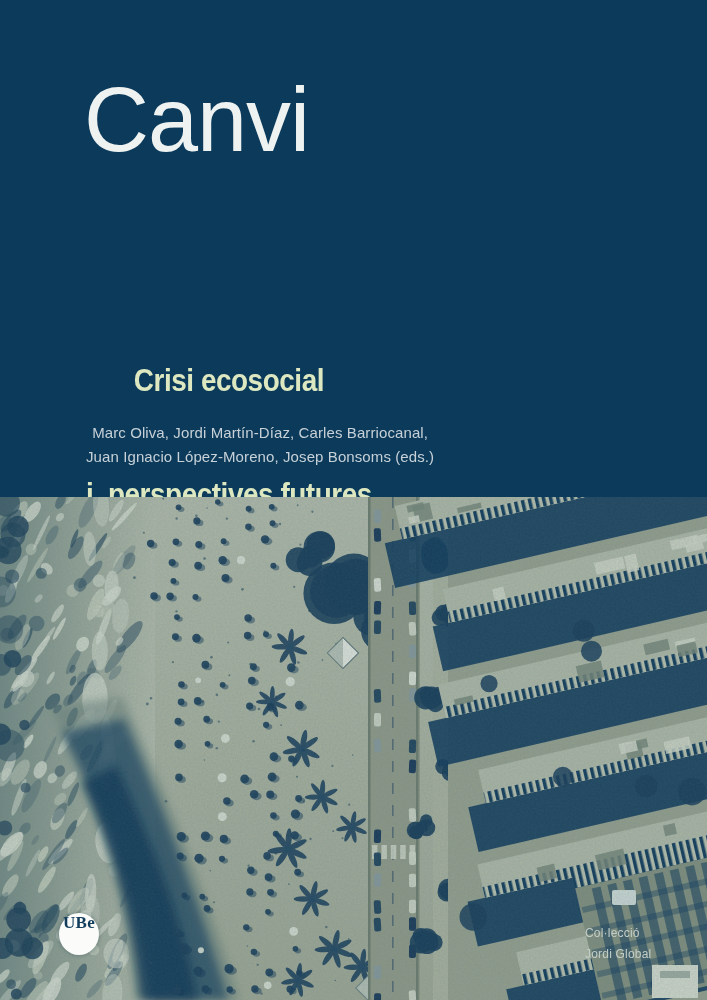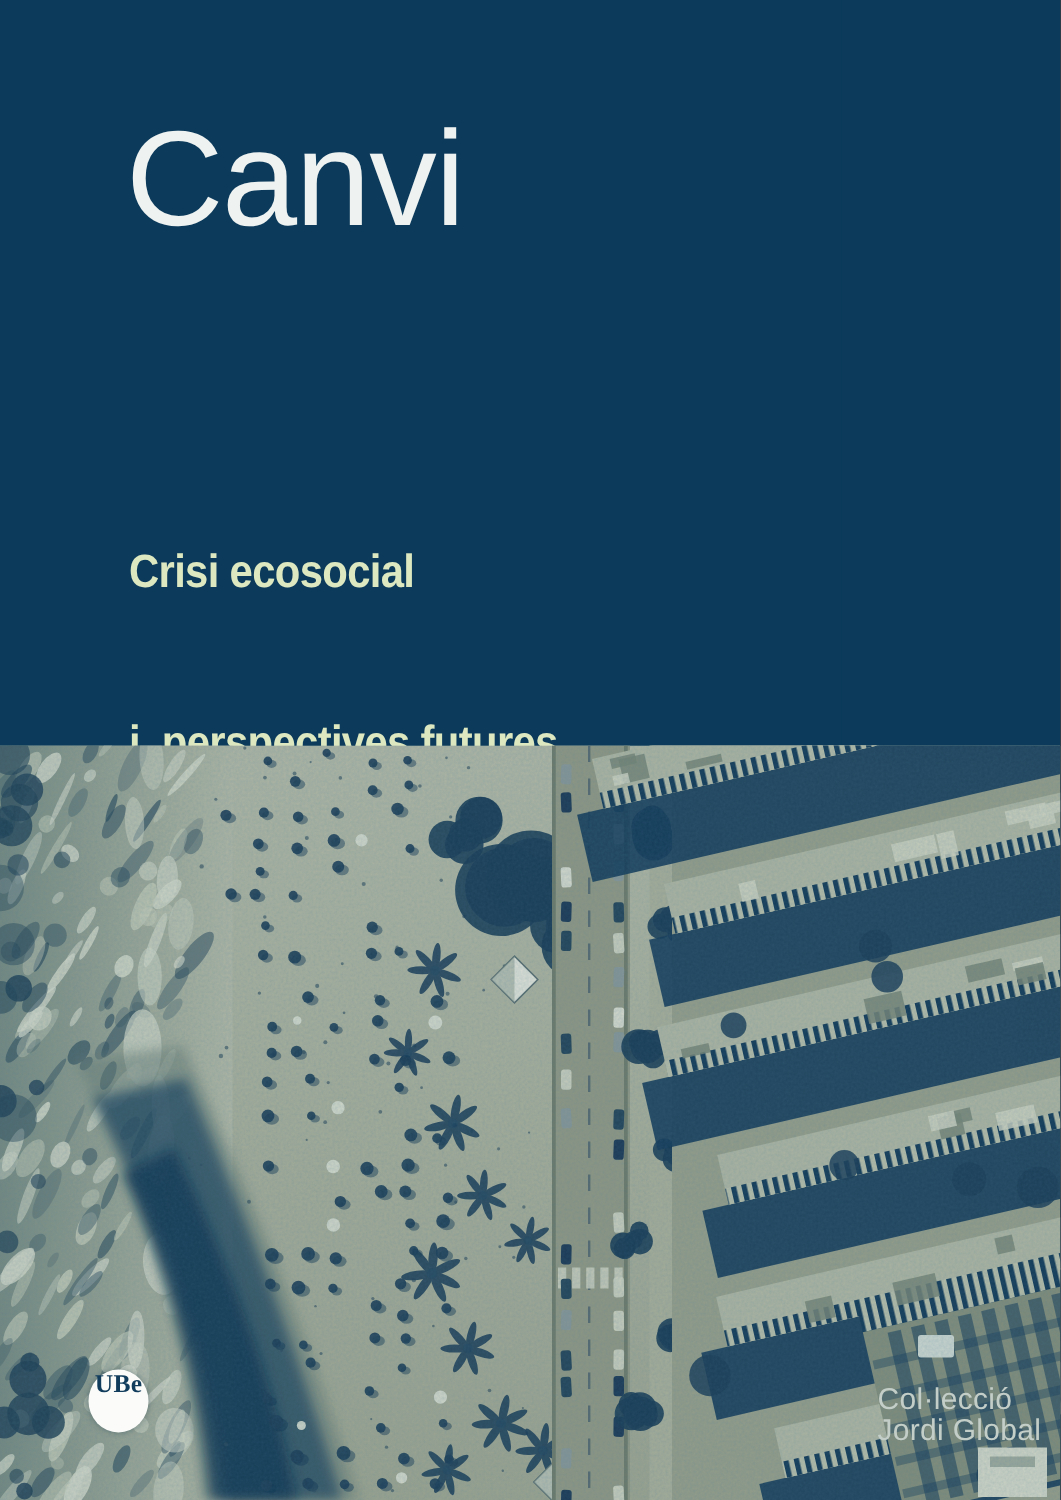--- a/index.html
+++ b/index.html
@@ -1,20 +1,20 @@
 <!DOCTYPE html>
 <html><head>
 <meta charset="utf-8">
 <style>
   html,body{margin:0;padding:0;background:#222;}
   .cover{
     position:relative;width:707px;height:1000px;overflow:hidden;
     background:#0b3a5b;font-family:"Liberation Sans",sans-serif;
   }
-  .header{position:absolute;left:0;top:0;width:561px;height:497px;background:#0b3a5b;}
+  .header{position:absolute;left:0;top:0;width:561px;height:497px;background:#0b3a5b;text-align:center;}
   .title{
     position:absolute;left:84px;top:71px;
     font-size:90px;line-height:98px;font-weight:200;letter-spacing:-1px;
     color:#eef2f0;
   }
   .subtitle{
     position:absolute;left:86px;top:286px;
     font-size:31px;line-height:38px;font-weight:bold;letter-spacing:-0.5px;
     color:#dde8c1;white-space:pre-wrap;
     transform:scaleX(0.9);transform-origin:left top;
@@ -30,35 +30,39 @@
     position:absolute;left:59px;top:913px;width:40px;height:42px;border-radius:50%;
     background:#fbfcf9;display:flex;align-items:flex-start;justify-content:center;
     box-shadow:0 0 4px rgba(10,40,60,0.35);
   }
   .logo-badge span{
     font-family:"Liberation Serif",serif;font-weight:bold;font-size:17px;color:#113c5c;
     letter-spacing:0.2px;
   }
   .collection{
     position:absolute;left:585px;top:923px;
-    font-size:20px;line-height:21px;color:#c4cec8;letter-spacing:0.2px;
+    font-size:12px;line-height:21px;color:#c4cec8;letter-spacing:0.2px;
   }
 </style>
 </head>
 <body>
 
 <div class="cover">
 
   <div class="header">
     <div class="title">
       <div>Canvi</div>
     </div>
     <div class="subtitle">
       <div>Crisi ecosocial</div>
       <div>i  perspectives futures</div>
+    </div>
+    <div class="authors">
+      <div>Marc Oliva, Jordi Martín-Díaz, Carles Barriocanal,</div>
+      <div>Juan Ignacio López-Moreno, Josep Bonsoms (eds.)</div>
     </div>
   </div>
 
   <div class="photo-wrap">
     <svg id="photo-svg" width="707" height="503" viewBox="0 0 707 503">
         <defs>
           <linearGradient id="sandG" x1="0" y1="0" x2="0" y2="1">
             <stop offset="0%" stop-color="#bcc2ae"></stop>
             <stop offset="100%" stop-color="#a7ae98"></stop>
           </linearGradient>

